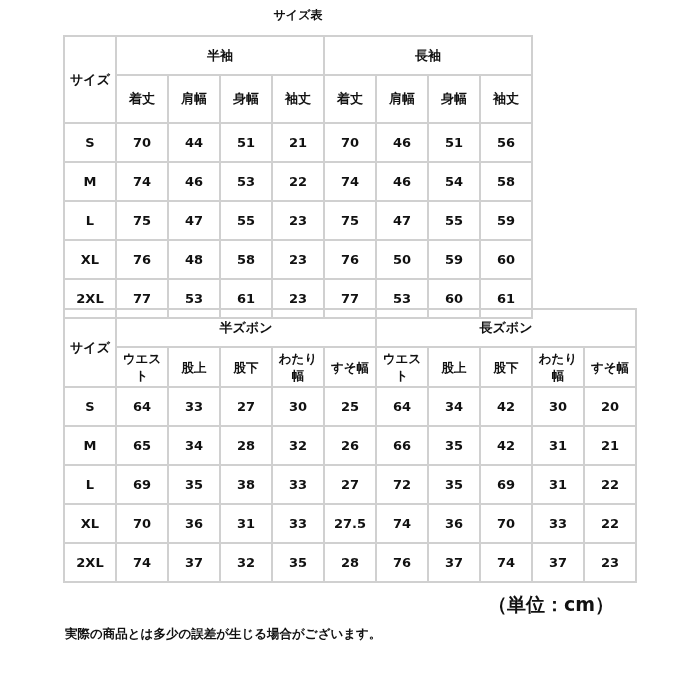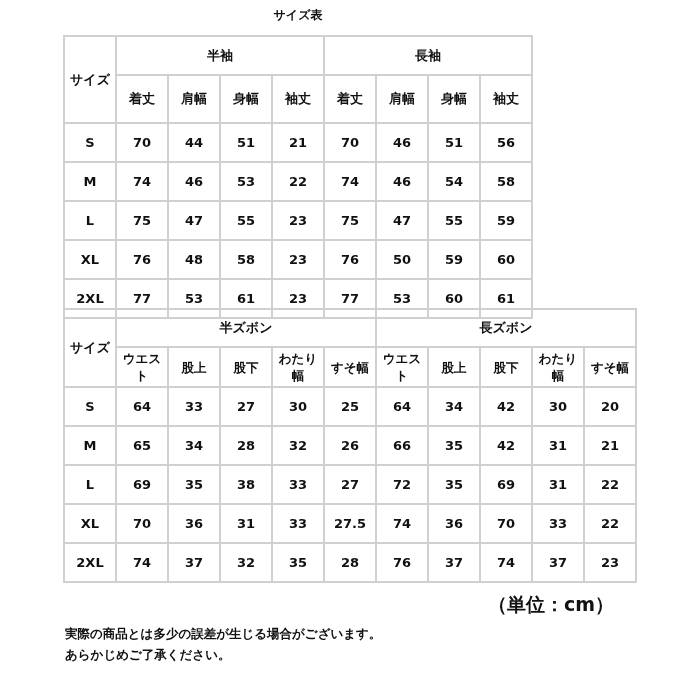--- a/index.html
+++ b/index.html
@@ -192,14 +192,13 @@
         <td>37</td>
         <td>23</td>
       </tr>
     </tbody>
 </table>
 
 <div class="unit">（単位：cm）</div>
 
 <div class="notes">
   <div>実際の商品とは多少の誤差が生じる場合がございます。</div>
-  <div>あらかじめご了承ください。</div>
 </div>
 
 </body></html>

